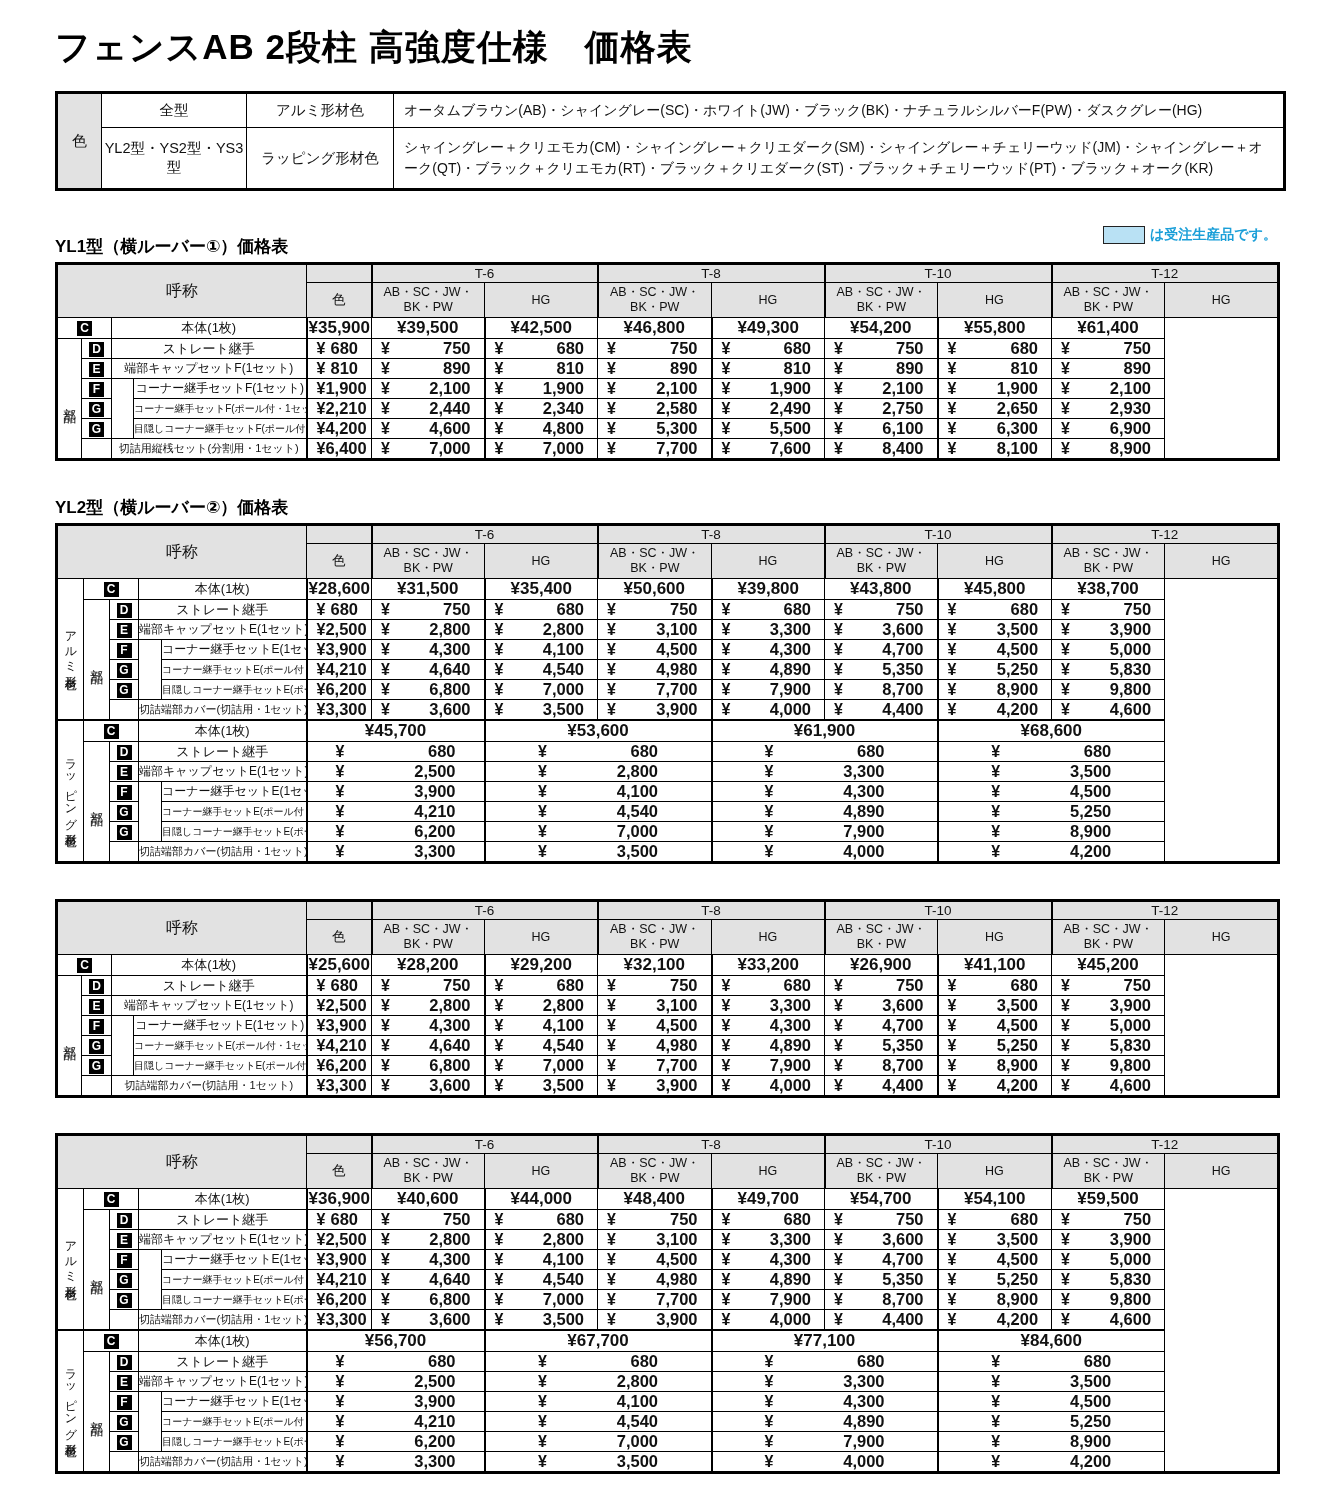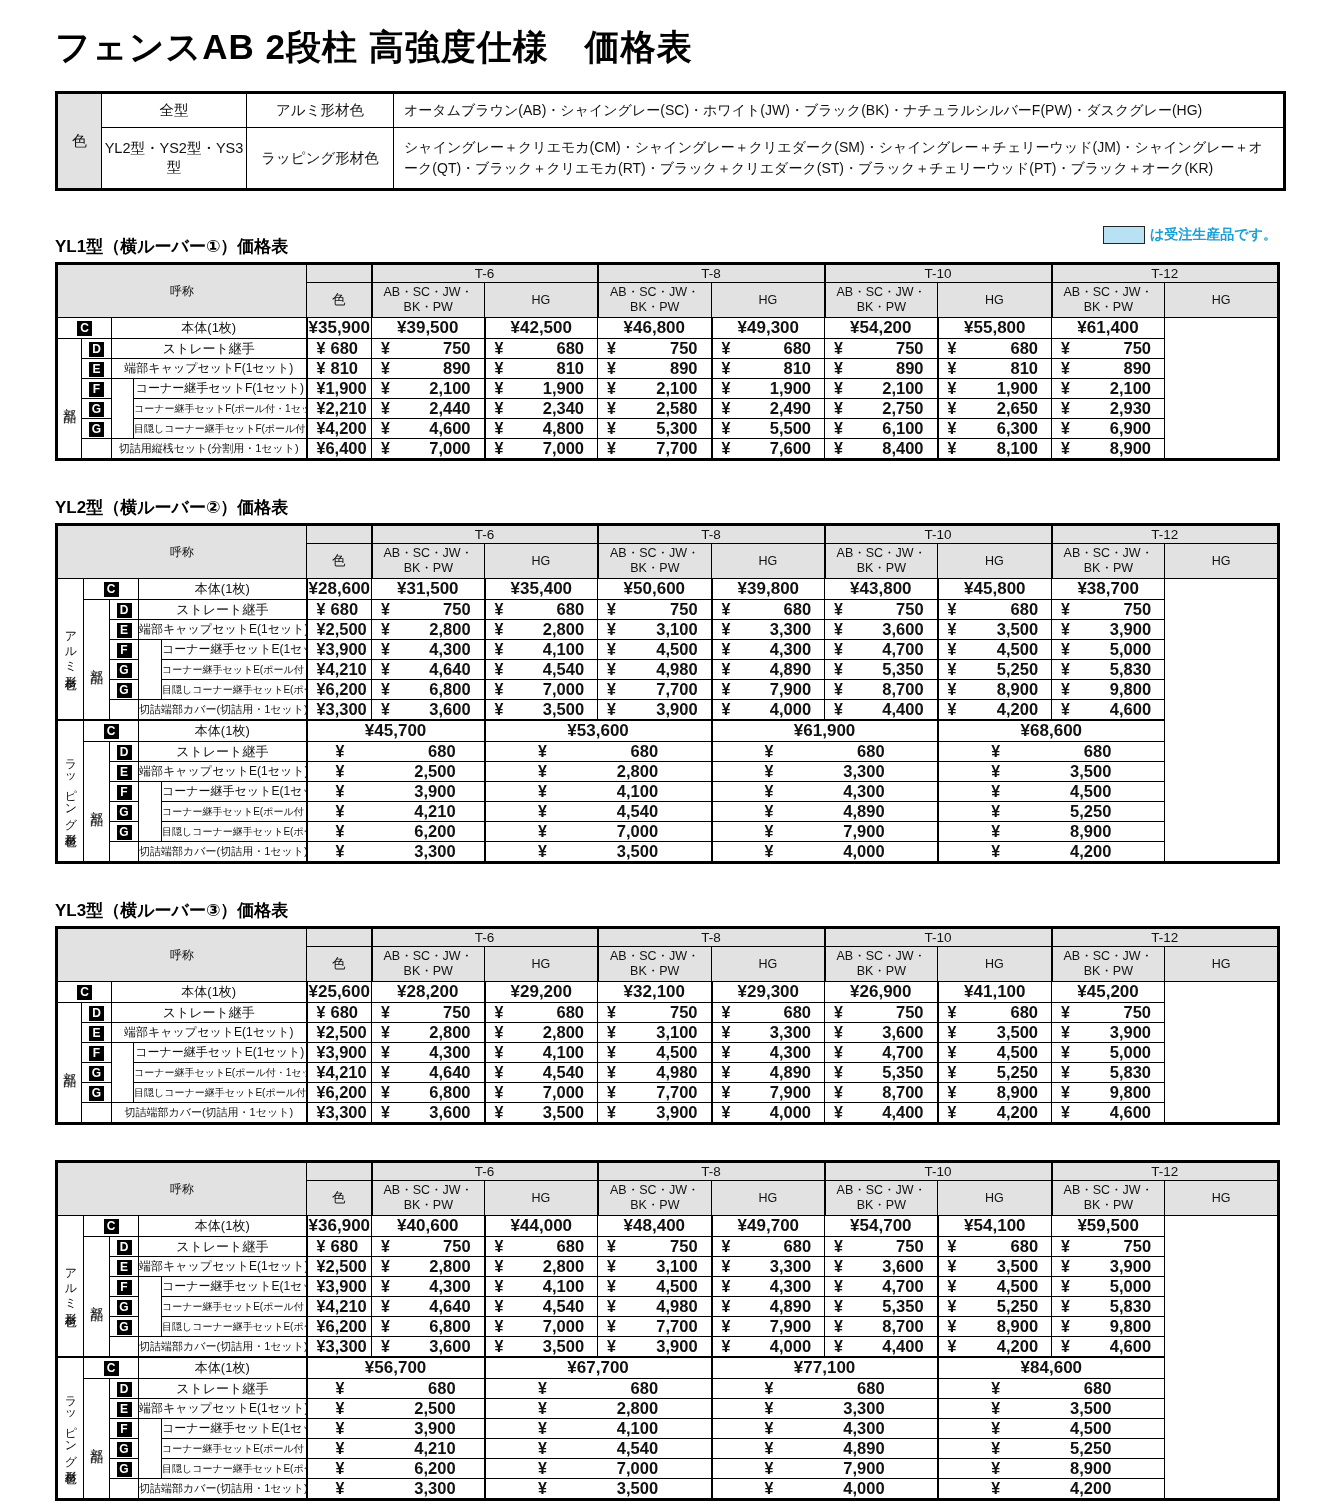--- a/index.html
+++ b/index.html
@@ -41,21 +41,21 @@
     border-collapse:collapse;table-layout:fixed;width:1222px;
     border:3px solid #000;
   }
   table.price-table td{
     border:1px solid #000;padding:0;vertical-align:middle;overflow:hidden;
   }
   
   .price-table thead td{background:#e2e2e2;text-align:center;}
   td.tsize{height:17px;font-size:13.5px;}
   td.fin{height:34px;font-size:12.5px;line-height:1.2;white-space:pre-line;border-bottom-width:2px;}
-  td.meisho{font-size:12px;text-align:center;border-right:none;border-bottom-width:2px;}
+  td.meisho{font-size:16px;text-align:center;border-right:none;border-bottom-width:2px;}
   td.iro-blank{border-left:none;}
   td.iro{font-size:13.5px;text-align:center;border-bottom-width:2px;}
   
   .bl2{border-left-width:2px !important;}
   .bt2{border-top-width:2px !important;}
   
   .price-table tbody td{height:19px;background:#fff;}
   td.name{text-align:center;padding:0 2px;white-space:nowrap;}
   .fs13{font-size:13px;} .fs12{font-size:12px;margin-top:26px;} .fs11{font-size:11px;} .fs10{font-size:10px;}
   td.badge-cell,td.badge-wide{text-align:center;}
@@ -1041,23 +1041,20 @@
                 <div class="pbox">
                   <span class="yen">¥</span>
                   <span class="val">4,200</span>
                 </div>
               </td>
             </tr>
           </tbody>
         </table>
       </div>
       <div class="section-block">
-        <div class="block-head">
-          <h2 class="block-title">YL3型（横ルーバー③）価格表</h2>
-        </div>
         <table class="price-table">
           <colgroup>
             <col style="width: 25px;">
             <col style="width: 30px;">
             <col style="width: 22px;">
             <col style="width: 173px;">
             <col style="width: 65px;">
             <col style="width: 113px;">
             <col style="width: 113px;">
             <col style="width: 114px;">
@@ -1093,21 +1090,21 @@
             </tr>
           </thead>
           <tbody>
             <tr>
               <td class="badge-wide" colspan="2"><span class="badge">C</span></td>
               <td class="name fs13" colspan="2">本体(1枚)</td>
               <td class="price main bl2"><span class="yen">¥</span><span class="val">25,600</span></td>
               <td class="price main"><span class="yen">¥</span><span class="val">28,200</span></td>
               <td class="price main bl2"><span class="yen">¥</span><span class="val">29,200</span></td>
               <td class="price main"><span class="yen">¥</span><span class="val">32,100</span></td>
-              <td class="price main bl2"><span class="yen">¥</span><span class="val">29,300</span></td>
+              <td class="price main bl2"><span class="yen">¥</span><span class="val">33,200</span></td>
               <td class="price main"><span class="yen">¥</span><span class="val">26,900</span></td>
               <td class="price main bl2"><span class="yen">¥</span><span class="val">41,100</span></td>
               <td class="price main"><span class="yen">¥</span><span class="val">45,200</span></td>
             </tr>
             <tr>
               <td class="parts-cell" rowspan="6"><span class="vtext">部品</span></td>
               <td class="badge-cell"><span class="badge">D</span></td>
               <td class="name fs13" colspan="2">ストレート継手</td>
               <td class="price bl2">
                 <div class="inner">

